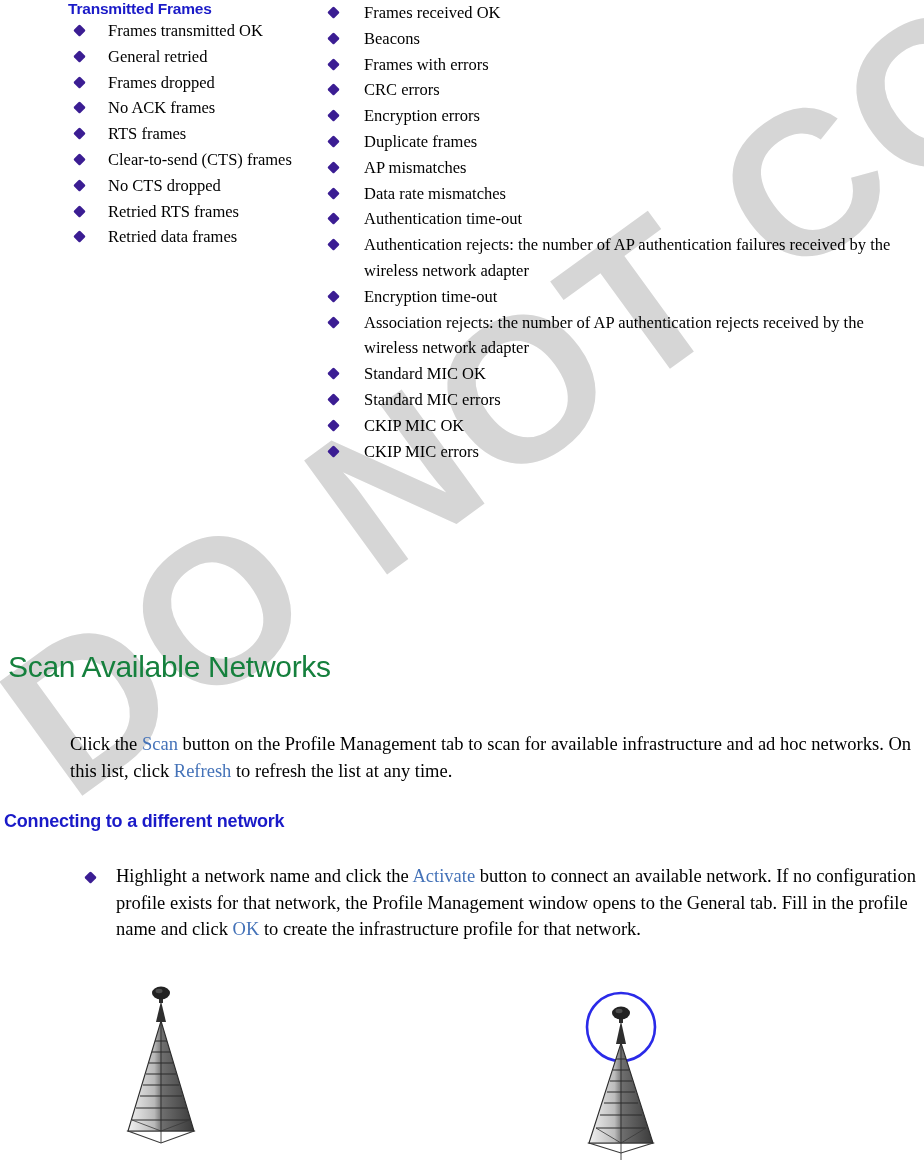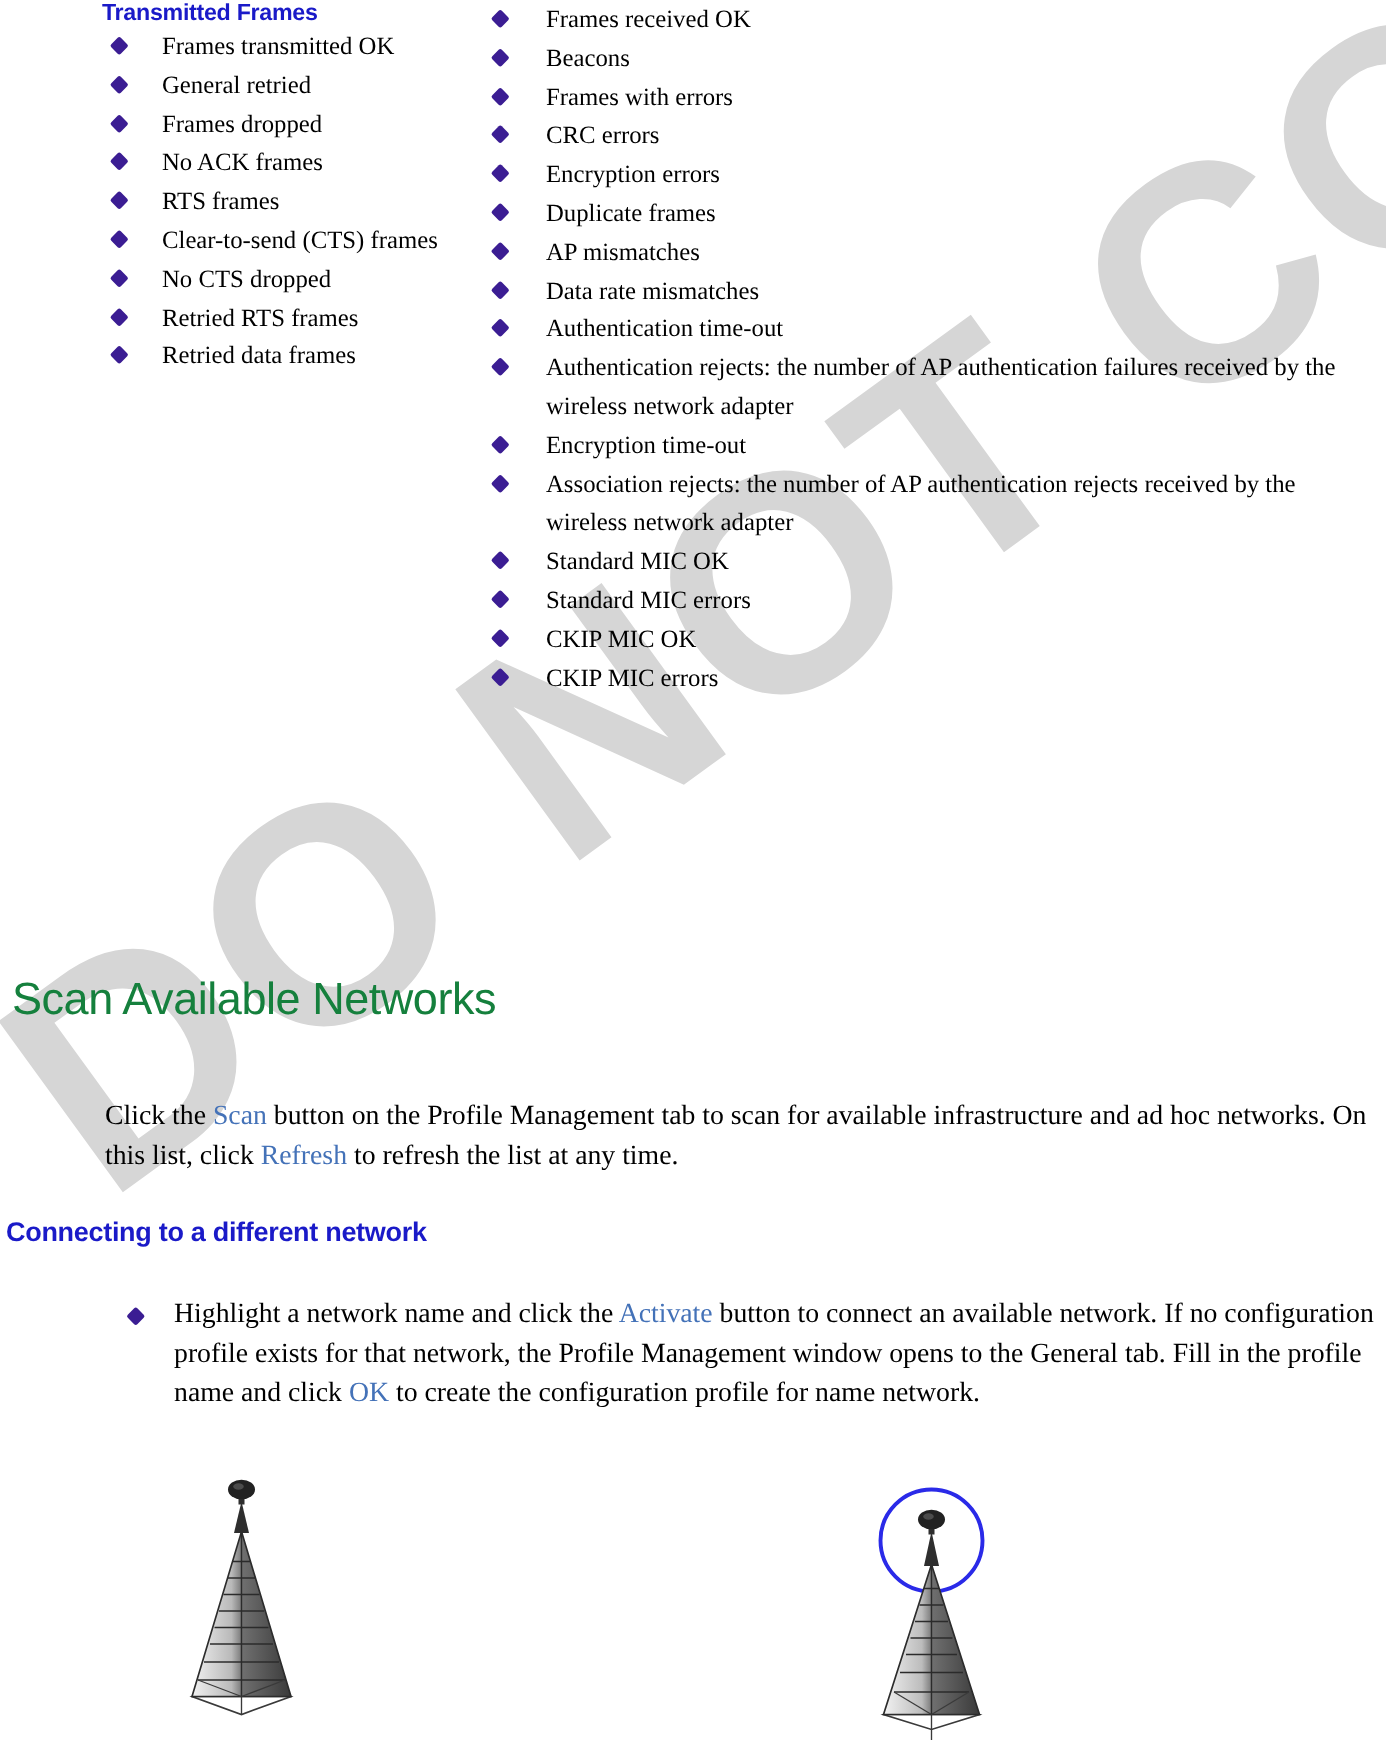--- a/index.html
+++ b/index.html
@@ -221,21 +221,21 @@
   </div>
 
   <h1 id="h1-scan">Scan Available Networks</h1>
 
   <p id="p-intro"><span>Click the </span><span class="lnk">Scan</span><span> button on the Profile Management tab to scan for available infrastructure and ad hoc networks. On this list, click </span><span class="lnk">Refresh</span><span> to refresh the list at any time.</span></p>
 
   <h2 id="h2-connect">Connecting to a different network</h2>
 
   <div id="bullet-para">
     <span class="dia"></span>
-    <p><span>Highlight a network name and click the </span><span class="lnk">Activate</span><span> button to connect an available network. If no configuration profile exists for that network, the Profile Management window opens to the General tab.  Fill in the profile name and click </span><span class="lnk">OK</span><span> to create the configuration profile for name network.</span></p>
+    <p><span>Highlight a network name and click the </span><span class="lnk">Activate</span><span> button to connect an available network. If no configuration profile exists for that network, the Profile Management window opens to the General tab.  Fill in the profile name and click </span><span class="lnk">OK</span><span> to create the infrastructure profile for that network.</span></p>
   </div>
 
   <div id="figures">
 
     <div class="fig" id="fig-a">
       <svg width="86" height="170" viewBox="0 0 86 170">
         <defs>
           <linearGradient id="gradA" x1="0" y1="0" x2="1" y2="0">
             <stop offset="0%" stop-color="#f2f2f2"></stop>
             <stop offset="40%" stop-color="#b9b9b9"></stop>

